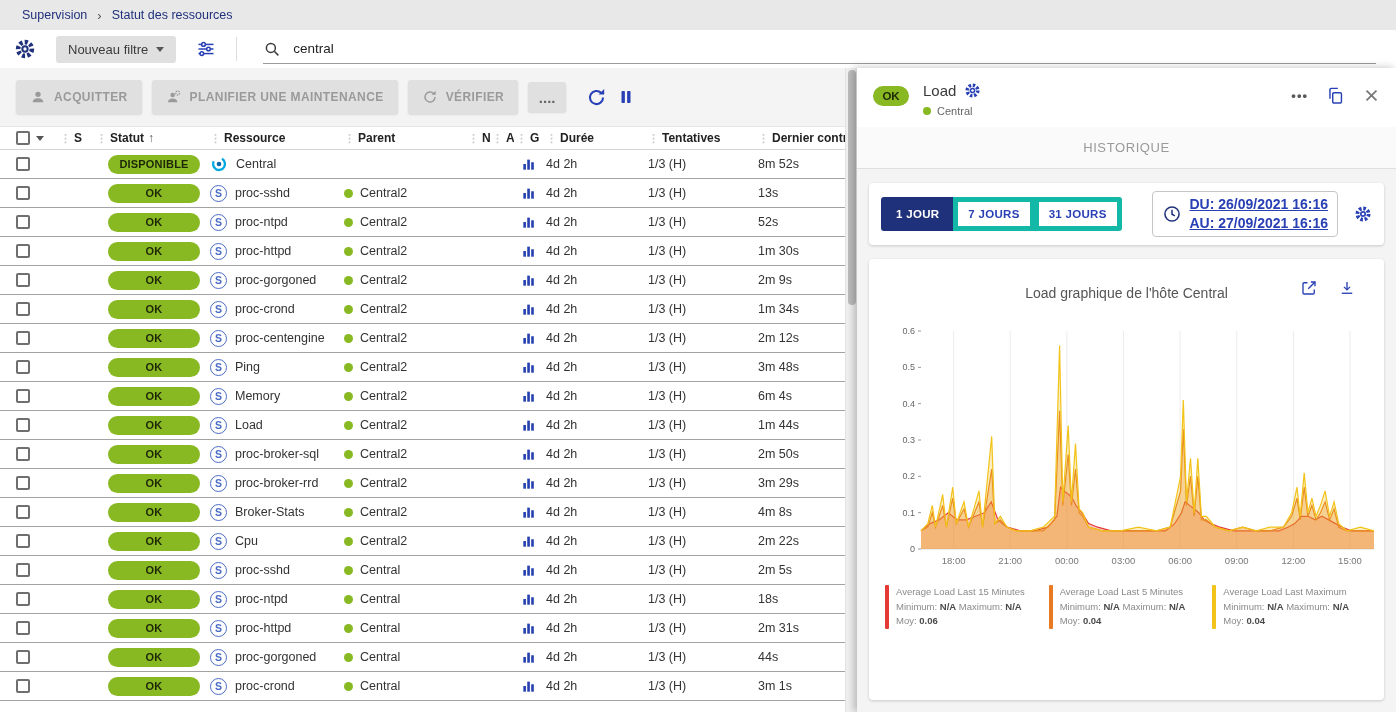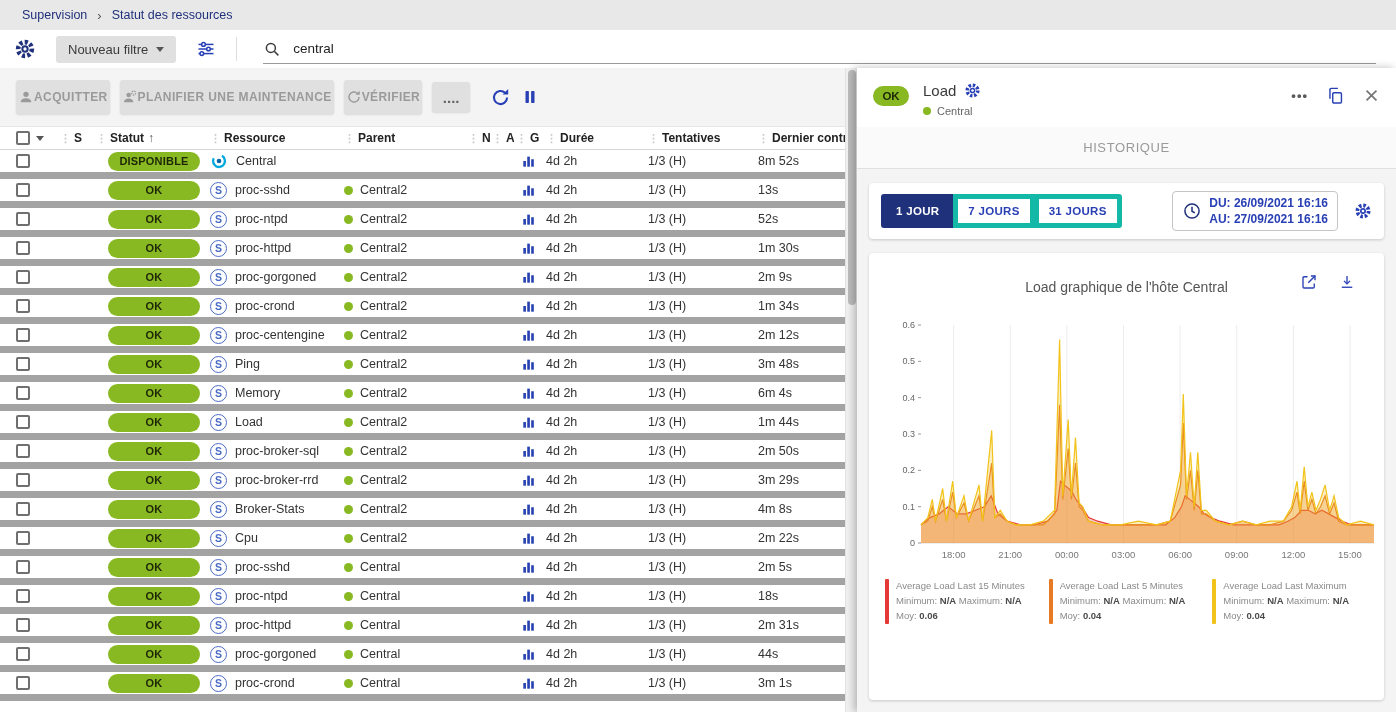--- a/index.html
+++ b/index.html
@@ -27,27 +27,27 @@
 
   
   .content { display:flex; height:644px; background:#f4f4f4; }
   .table-area { width:845px; display:flex; flex-direction:column; background:#fff; }
   .v-scrollbar { width:12px; background:#f1f1f1; border-left:1px solid #e3e3e3; position:relative; }
   .v-scroll-thumb { position:absolute; top:2px; left:2px; width:8px; height:235px; background:#bdbdbd; border-radius:4px; }
   .panel { width:539px; background:#f4f4f4; box-shadow:-3px 0 8px rgba(0,0,0,.25); display:flex; flex-direction:column; position:relative; z-index:2; }
 
   
   .table-toolbar { height:58px; background:#f4f4f4; display:flex; align-items:center; padding:0 16px; gap:10px; }
-  .tb-btn { background:#e0e0e0; color:#9a9a9a; border:none; border-radius:3px; height:34px; padding:0 2px; font-size:12px; font-weight:bold; letter-spacing:.4px; display:flex; align-items:center; gap:0; font-family:inherit; box-shadow:0 1px 2px rgba(0,0,0,.12); }
+  .tb-btn { background:#e0e0e0; color:#9a9a9a; border:none; border-radius:3px; height:34px; padding:0 14px; font-size:12px; font-weight:bold; letter-spacing:.4px; display:flex; align-items:center; gap:8px; font-family:inherit; box-shadow:0 1px 2px rgba(0,0,0,.12); }
   .tb-more { background:#e0e0e0; color:#666; border:none; border-radius:3px; height:30px; width:38px; font-size:15px; font-weight:bold; box-shadow:0 1px 2px rgba(0,0,0,.12); }
   .tb-icon { margin-left:10px; }
 
   
   .grid-row { display:grid; grid-template-columns:58px 36px 114px 134px 124px 24px 24px 30px 102px 110px 1fr;
-    align-items:center; height:29px; border-bottom:7px solid #a3a3a3; background:#fff; font-size:12.5px; color:#333; }
+    align-items:center; height:29px; border-bottom:1px solid #a3a3a3; background:#fff; font-size:12.5px; color:#333; }
   .grid-header { height:24px; font-weight:bold; font-size:12px; color:#222; border-top:1px solid #e6e6e6; border-bottom:1px solid #d5d5d5; }
   .cell { display:flex; align-items:center; overflow:hidden; white-space:nowrap; padding-left:2px; }
   .c-check { padding-left:16px; gap:6px; }
   .drag-dots { color:#c9c9c9; font-size:11px; margin-right:3px; }
   .sort-arrow { color:#555; margin-left:4px; font-size:12px; }
   .checkbox { width:14px; height:14px; border:2px solid #6f6f6f; border-radius:2px; background:#fff; display:inline-block; }
   .pill { width:92px; height:19px; border-radius:10px; background:#88b922; color:#1d2708; font-size:11px; font-weight:bold; display:flex; align-items:center; justify-content:center; margin-left:12px; letter-spacing:.2px; }
   .svc-icon { width:17px; height:17px; border-radius:50%; border:1.5px solid #4b6cc4; color:#4b6cc4; font-size:10.5px; font-weight:bold; display:flex; align-items:center; justify-content:center; flex:0 0 auto; }
   .res-name { margin-left:8px; }
   .dot { width:9px; height:9px; border-radius:50%; background:#88b922; flex:0 0 auto; }
@@ -71,21 +71,21 @@
 
   .panel-body { flex:1; padding:14px 12px 12px; display:flex; flex-direction:column; gap:14px; overflow:hidden; }
   .time-card { background:#fff; border-radius:4px; box-shadow:0 1px 3px rgba(0,0,0,.18); padding:8px 12px; display:flex; align-items:center; }
   .range-group { display:flex; }
   .range-btn { border:5px solid #14b8a6; background:#fff; color:#2940b5; font-size:11.5px; font-weight:bold; padding:6px 10px; font-family:inherit; letter-spacing:.3px; cursor:pointer; margin-left:-1px; }
   .range-btn:first-child { border-radius:3px 0 0 3px; margin-left:0; }
   .range-btn:last-child { border-radius:0 3px 3px 0; }
   .range-btn.active { background:#20317c; border-color:#20317c; color:#fff; }
   .date-pill { margin-left:auto; display:flex; align-items:center; gap:7px; border:1px solid #c5c5c5; border-radius:4px; padding:3px 9px; }
   .date-lines { display:flex; flex-direction:column; }
-  .date-line { font-size:12px; font-weight:bold; color:#2940b5; line-height:1.35; }
+  .date-line { font-size:14px; font-weight:bold; color:#2940b5; line-height:1.35;text-decoration:underline; }
   .time-gear { margin-left:16px; }
 
   .chart-card { background:#fff; border-radius:4px; box-shadow:0 1px 3px rgba(0,0,0,.18); flex:1; position:relative; display:flex; flex-direction:column; padding:10px 8px; }
   .chart-title { text-align:center; font-size:14px; color:#555; margin-top:16px; }
   .chart-actions { position:absolute; top:20px; right:28px; display:flex; gap:20px; }
   .chart-svg-wrap { margin-top:22px; padding:0 4px; }
   .legend { display:flex; gap:8px; padding:10px 8px 0; }
   .legend-item { flex:1; display:flex; gap:7px; }
   .legend-bar { width:4px; border-radius:1px; flex:0 0 auto; }
   .legend-text { font-size:9.5px; color:#8a8a8a; line-height:1.55; white-space:nowrap; }

